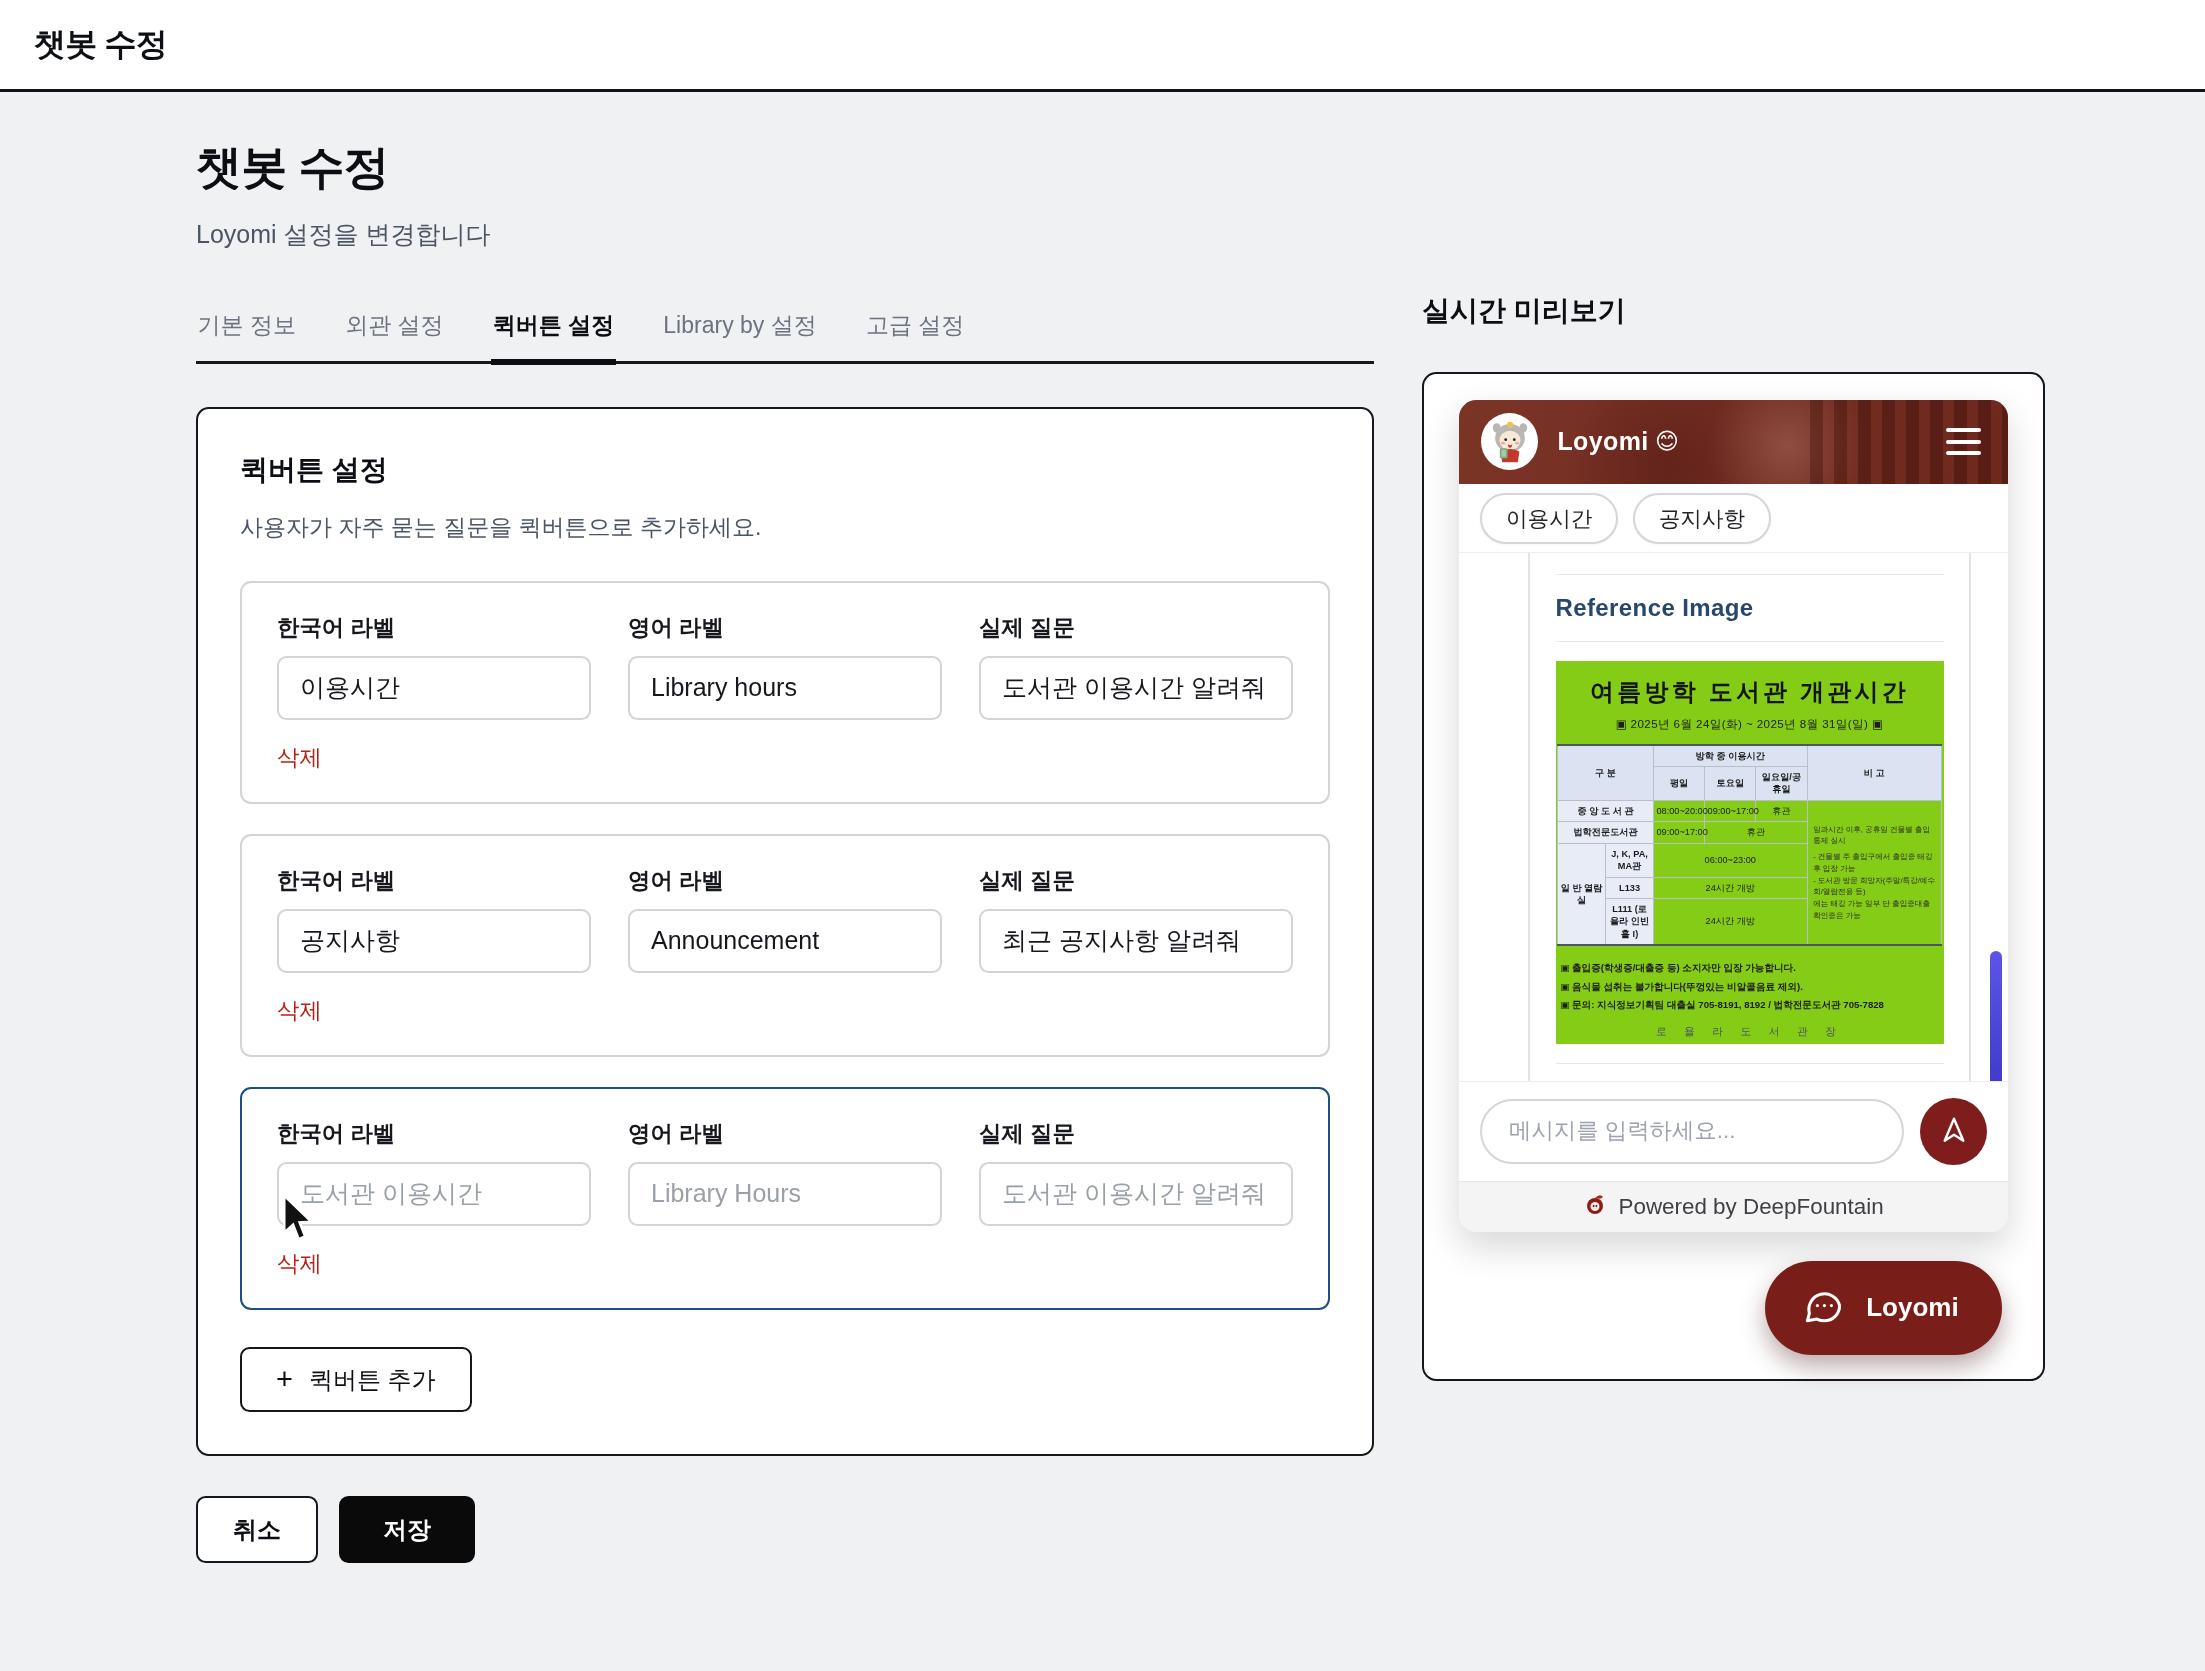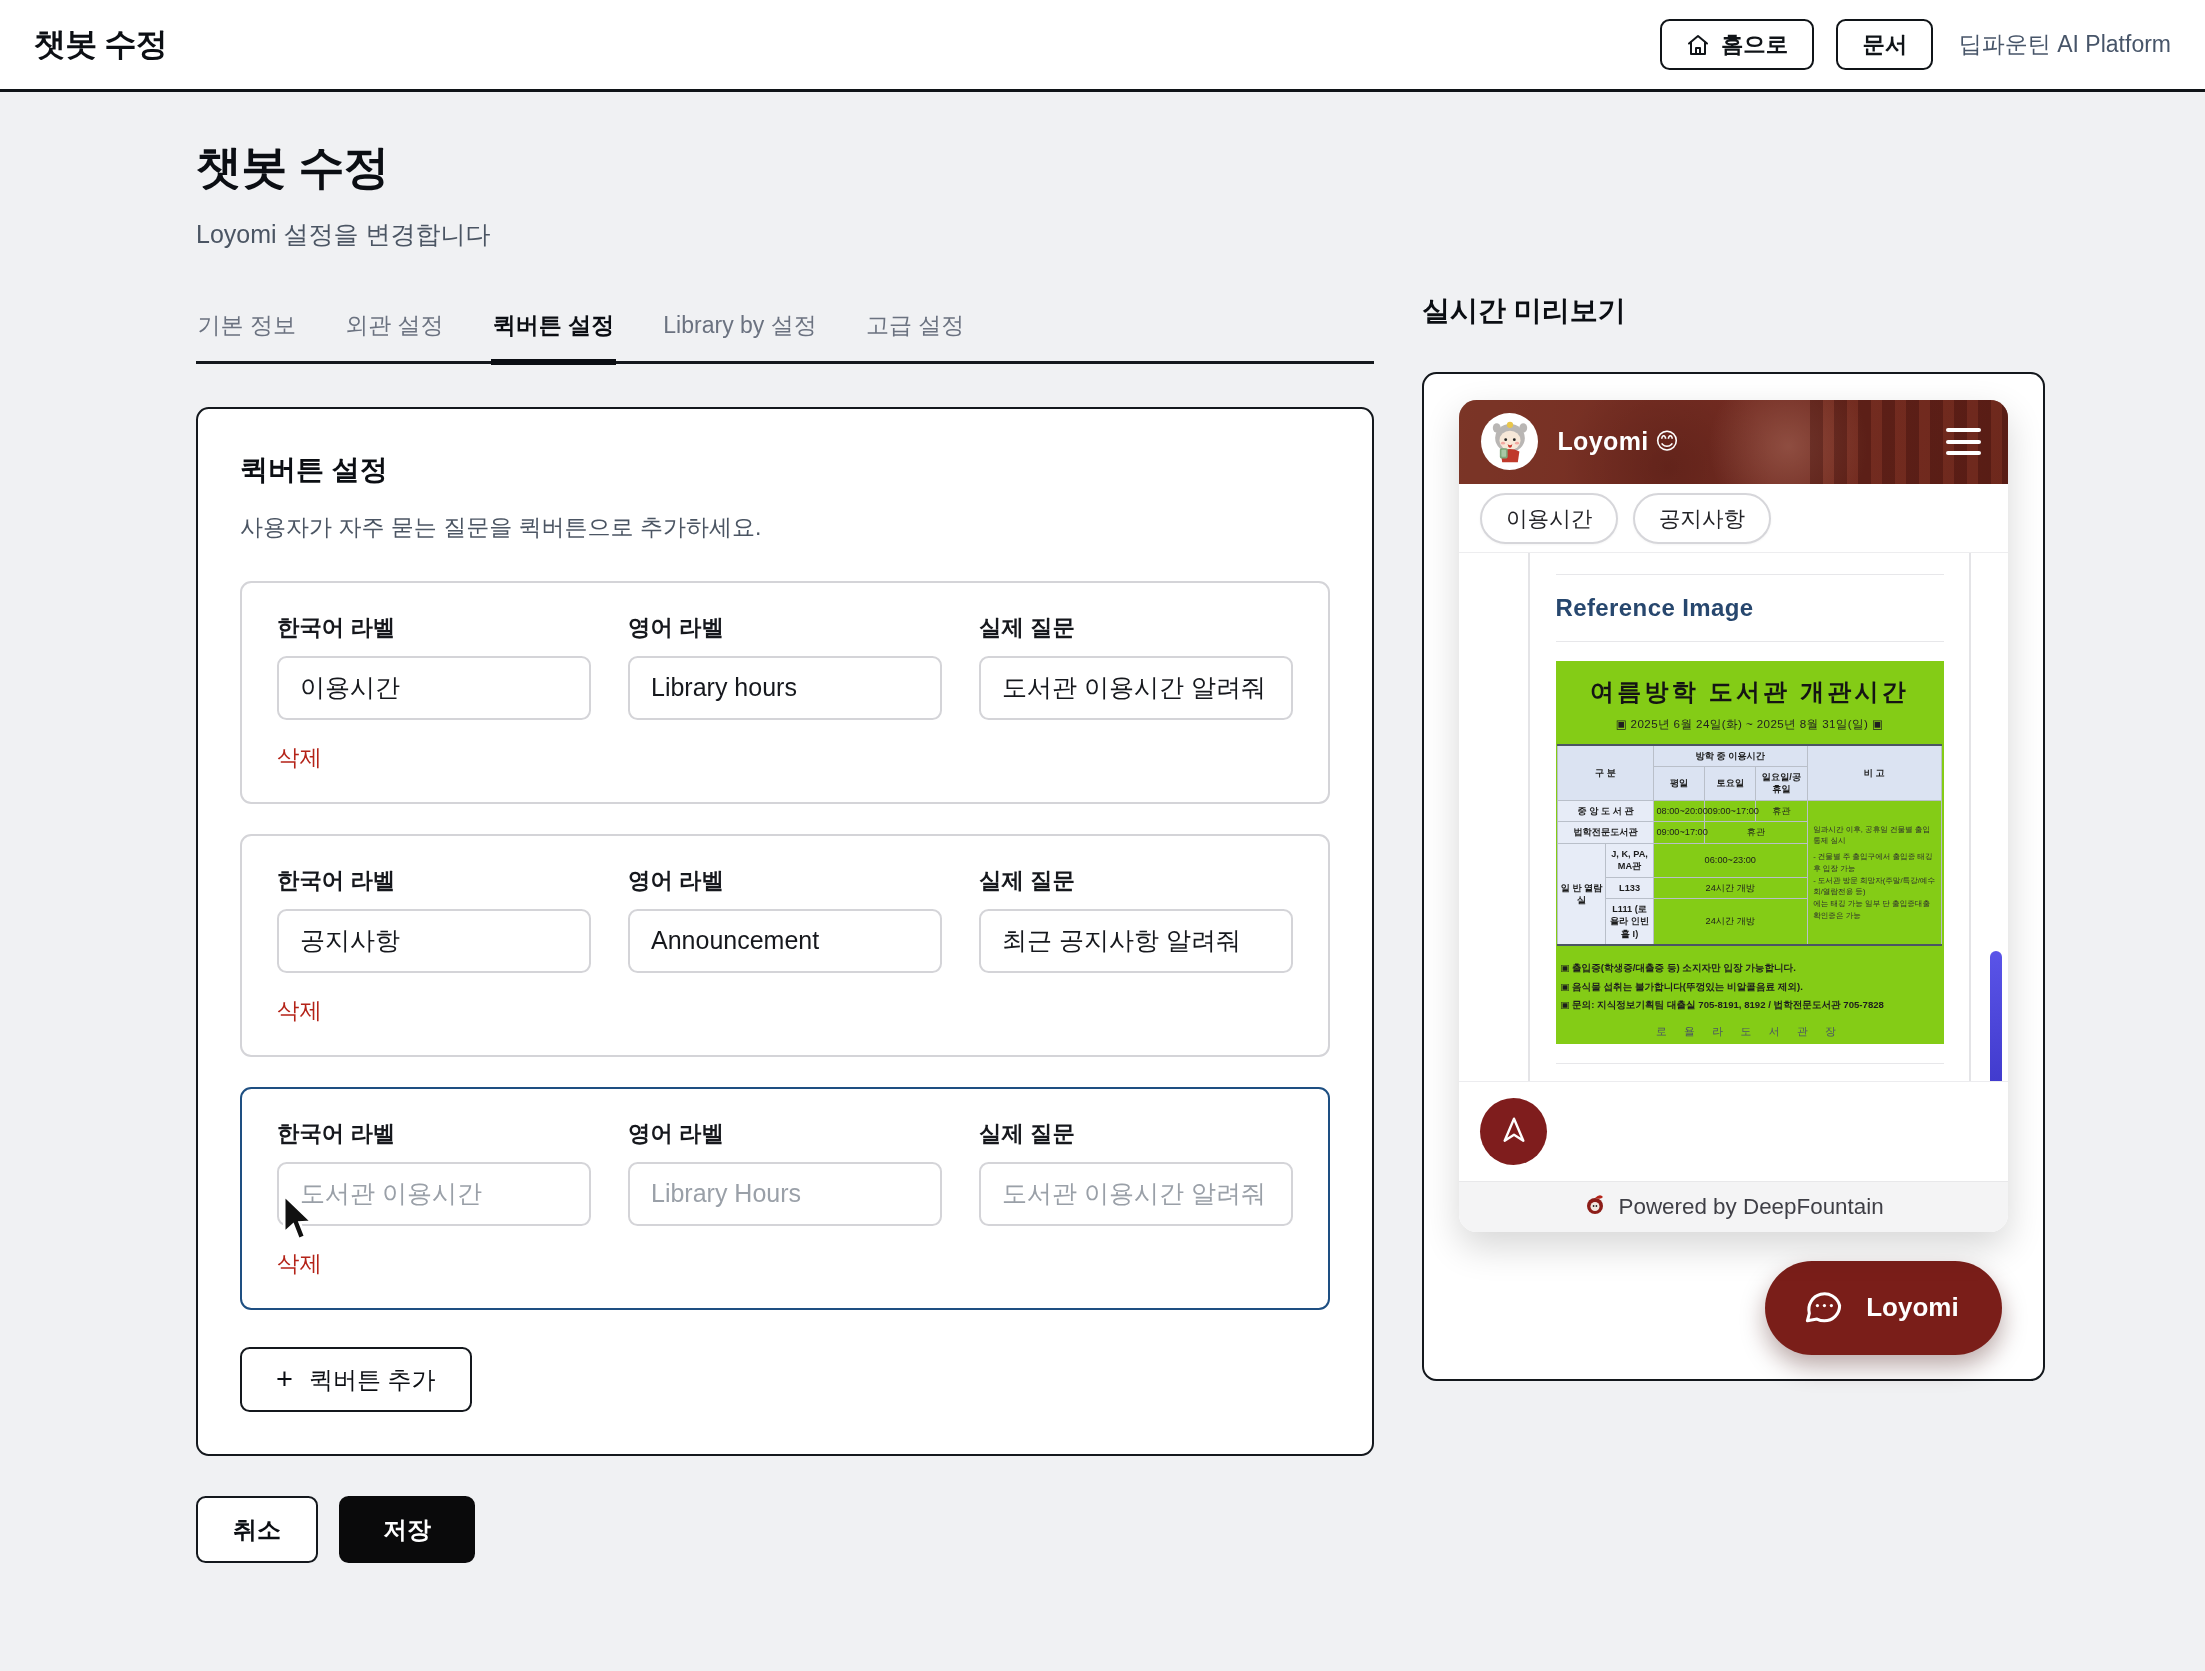--- a/index.html
+++ b/index.html
@@ -126,36 +126,20 @@
 
   .cursor{position:absolute;left:281px;top:1194px;z-index:50;pointer-events:none;}
 </style>
 </head>
 <body>
 
 <div class="screen">
 
   <header class="topbar">
     <div class="topbar-title">챗봇 수정</div>
-    <div class="topbar-right">
-      <button class="tb-btn">
-        <span>
-          <svg width="24" height="24" viewBox="0 0 24 24" fill="none" stroke="#101418" stroke-width="2" stroke-linecap="round" stroke-linejoin="round">
-              <path d="M3 10.5 12 3l9 7.5"></path>
-              <path d="M5 9.5V21h14V9.5"></path>
-              <path d="M10 21v-6h4v6"></path>
-            </svg>
-        </span>
-        <span>홈으로</span>
-      </button>
-      <button class="tb-btn">
-        <span>문서</span>
-      </button>
-      <span class="platform-label">딥파운틴 AI Platform</span>
-    </div>
   </header>
 
   <div class="content">
 
     <div class="left-col">
       <h1 class="page-title">챗봇 수정</h1>
       <p class="page-subtitle">Loyomi 설정을 변경합니다</p>
 
       <nav class="tabs">
         <button class="tab">기본 정보</button>
@@ -344,20 +328,21 @@
               </div>
 
               <hr class="divider">
 
             </div>
 
             <div class="scroll-thumb"></div>
           </div>
 
           <div class="cw-inputbar">
+            <input class="chat-input" type="text" placeholder="메시지를 입력하세요..." style="">
             <button class="send-btn">
               <span>
                 <svg width="32" height="32" viewBox="0 0 24 24" fill="none" stroke="#ffffff" stroke-width="1.8" stroke-linejoin="round">
                     <path d="M12 3.5 L19 20 L12 15.5 L5 20 Z"></path>
                   </svg>
               </span>
             </button>
           </div>
 
           <div class="cw-footer">

